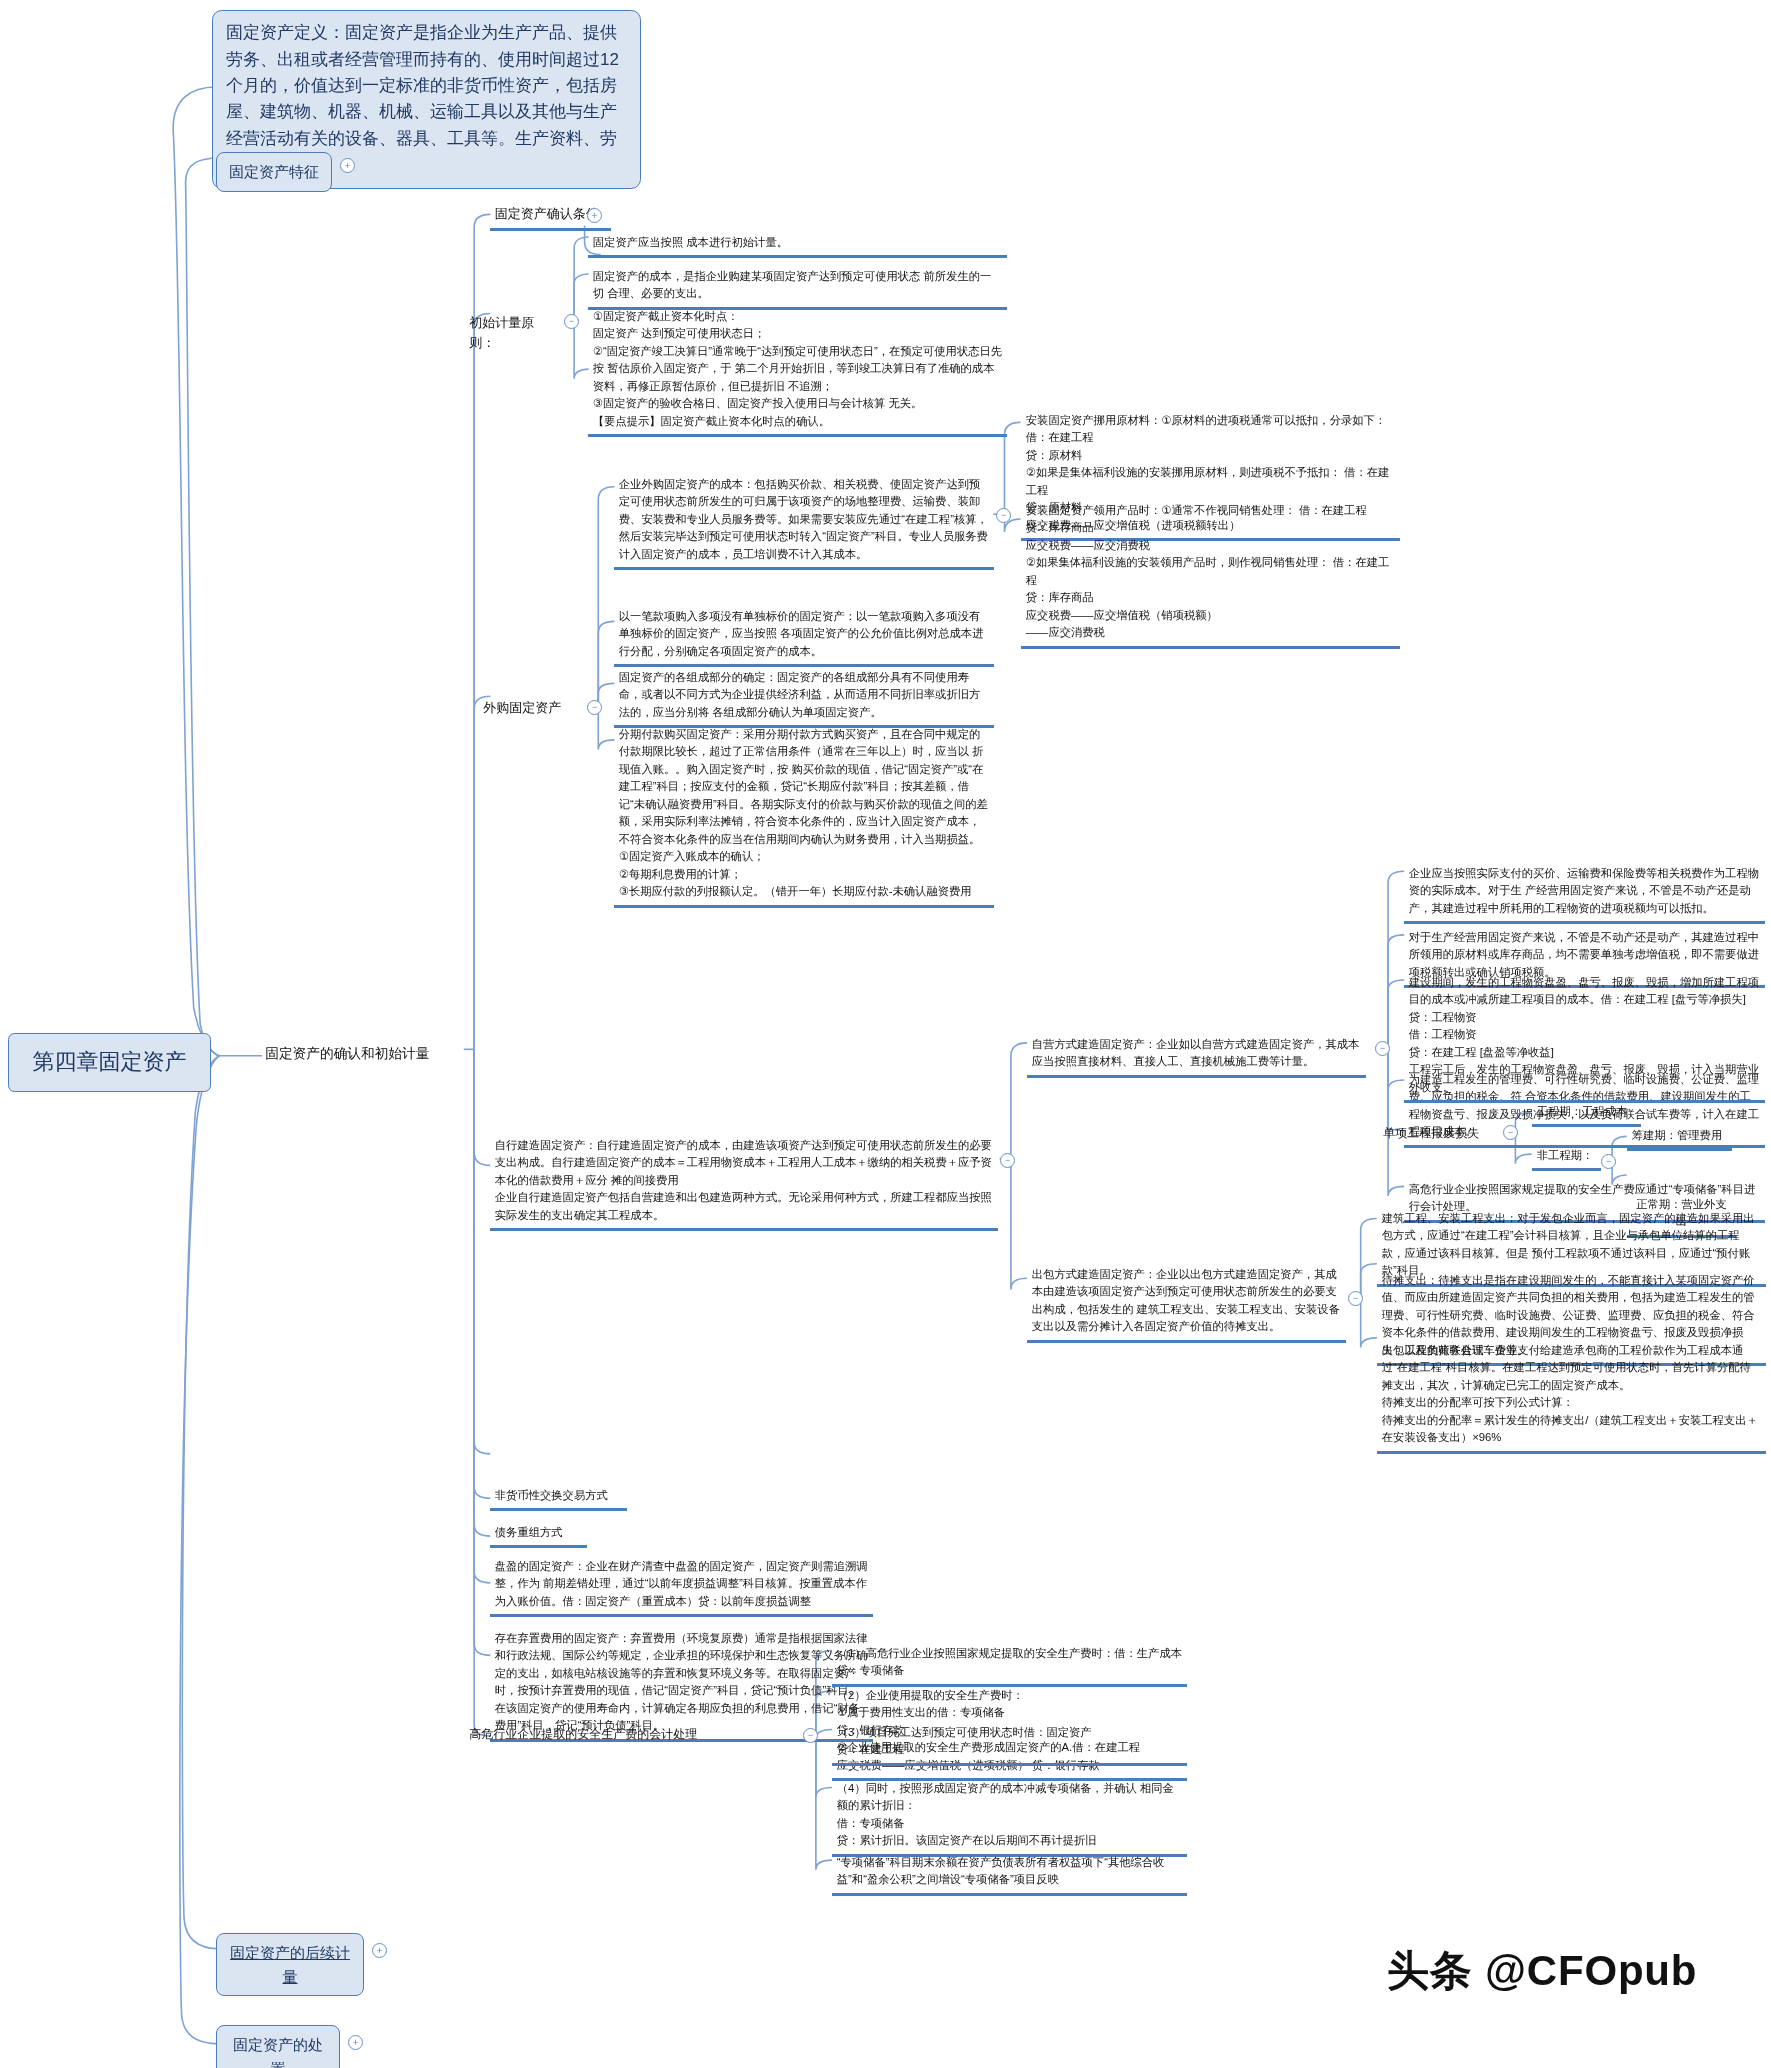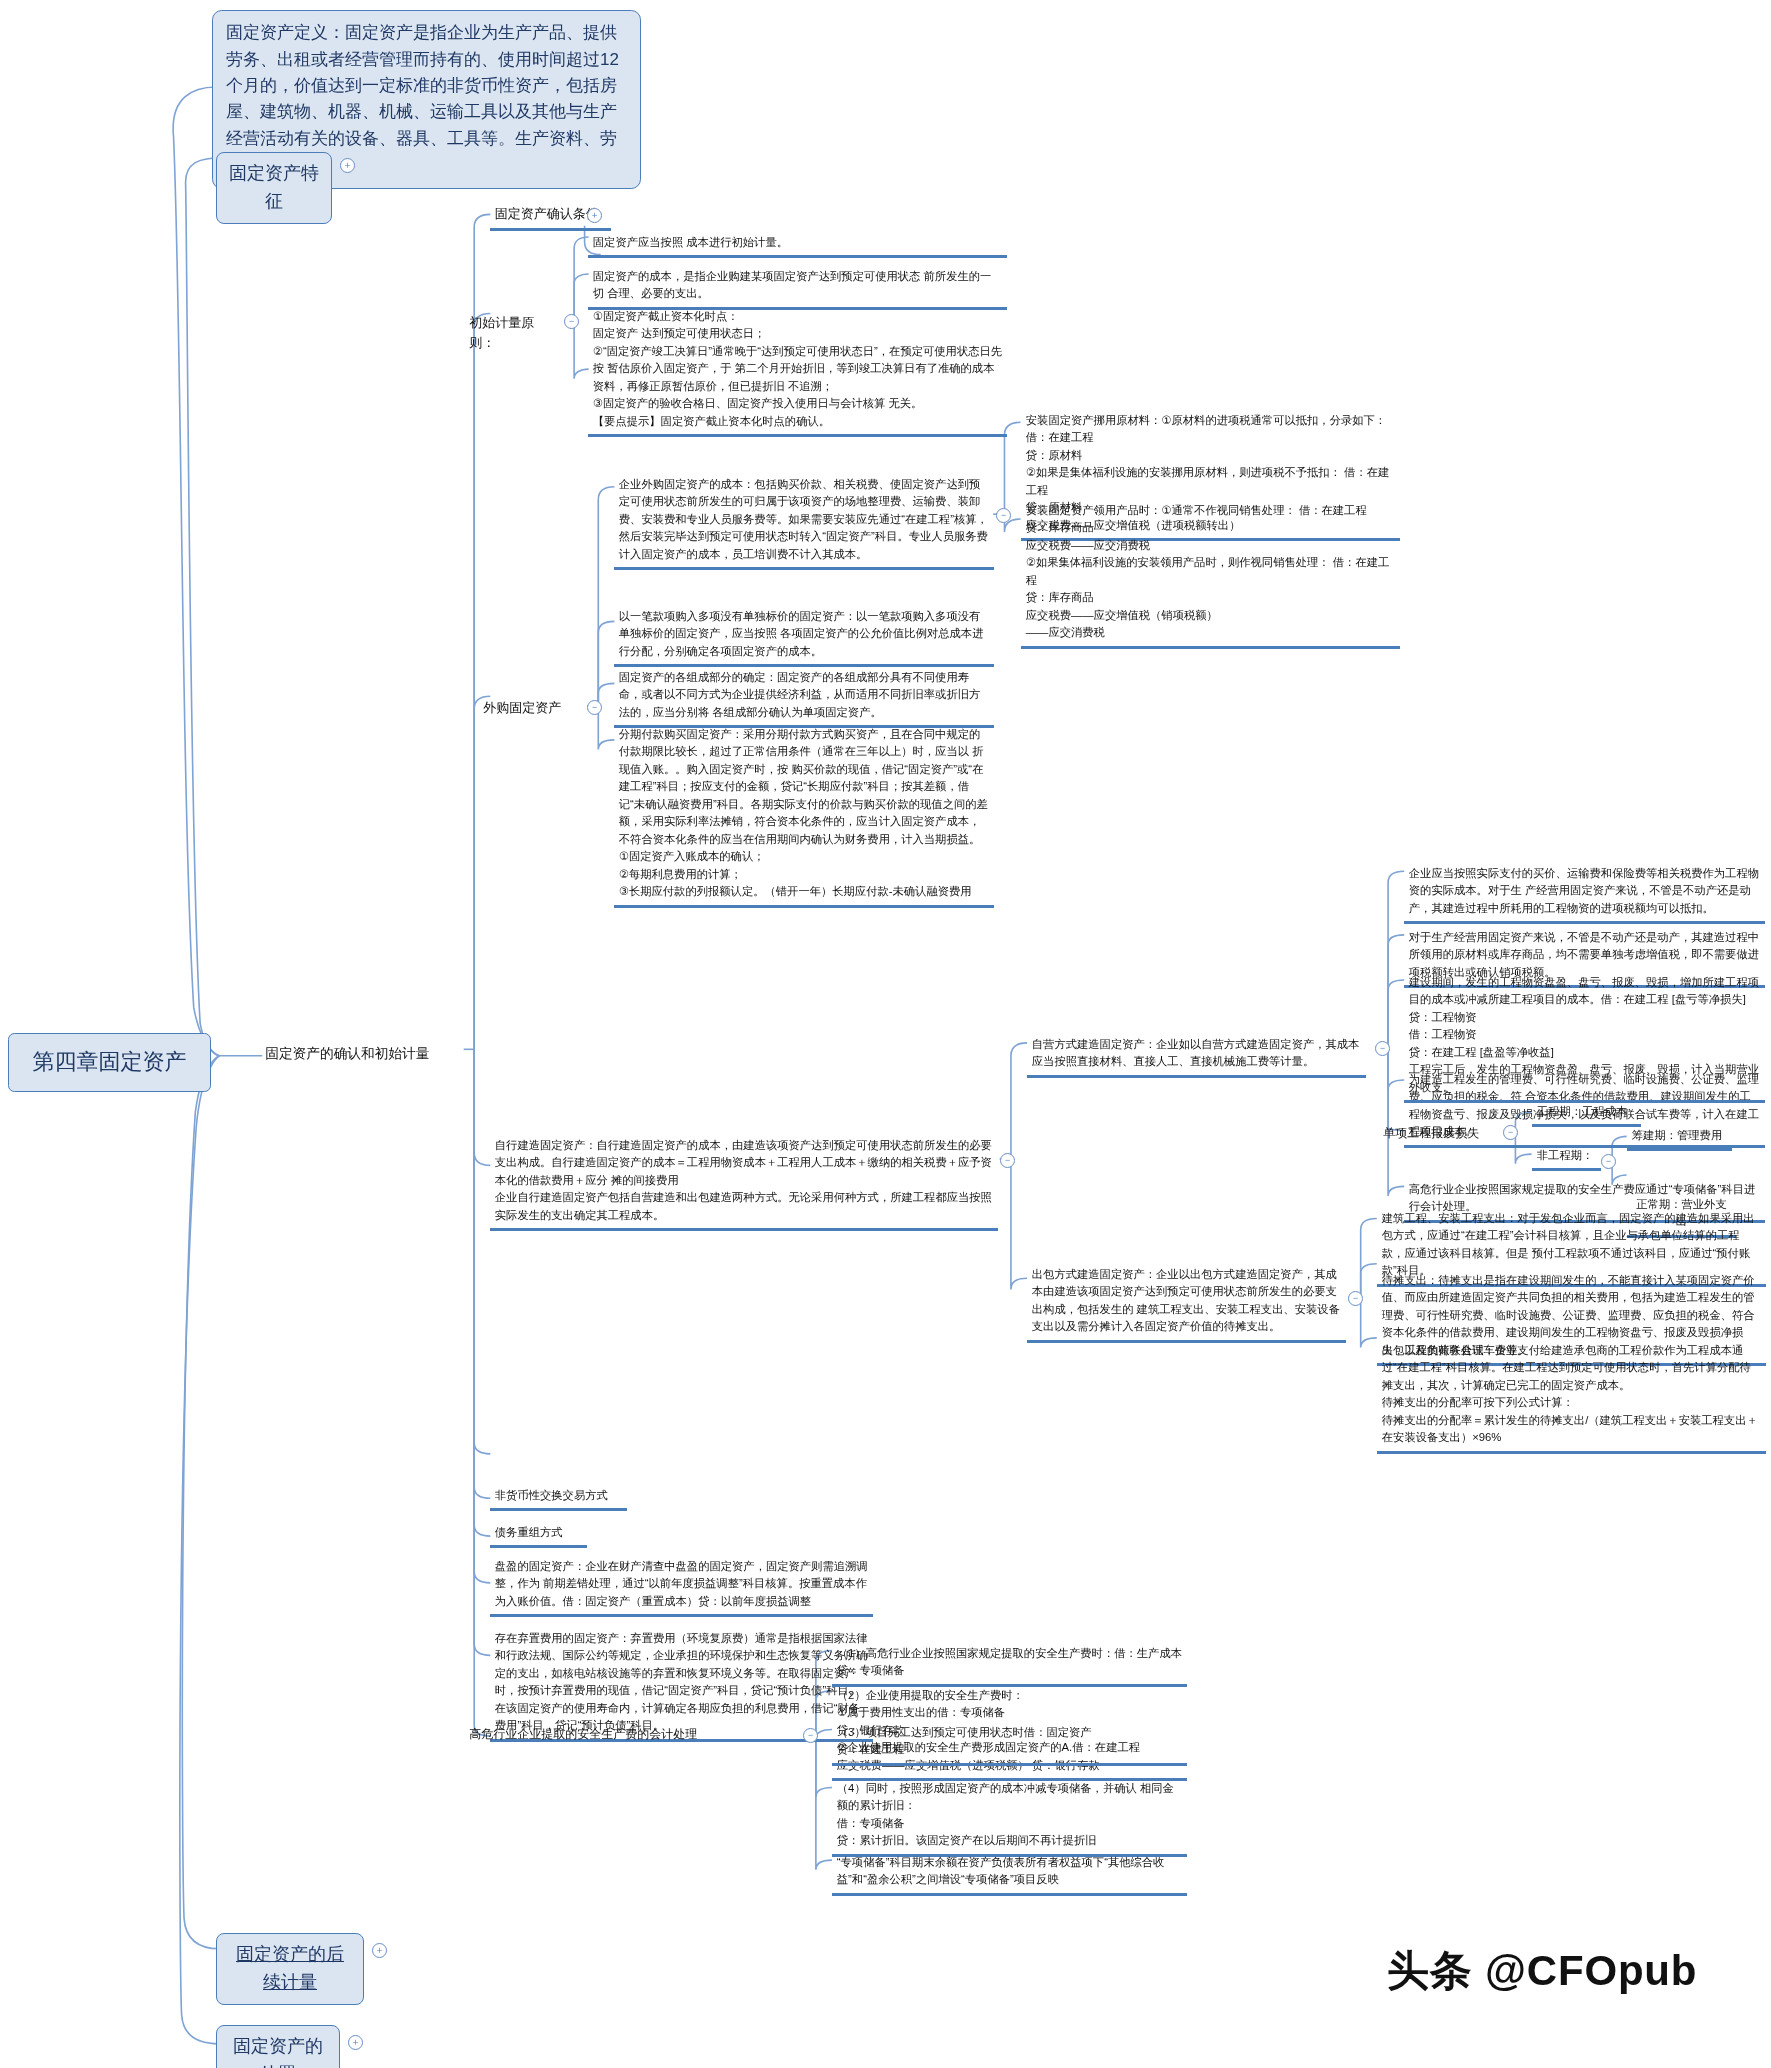--- a/index.html
+++ b/index.html
@@ -33,21 +33,21 @@
     font-size:22px;
     padding:11.3px 14.5px;
     text-align:center;
   }
   
   .pill{
     background:#dbe5f1;
     border:1.6px solid #4a7ebb;
     border-radius:8px;
     color:#1f3864;
-    font-size:18px;
+    font-size:15px;
     padding:7.3px 11.3px;
     text-align:center;
   }
   
   .card{
     background:#dbe5f1;
     border:1.6px solid #4a7ebb;
     border-radius:9.7px;
     color:#1f3864;
     font-size:17px;

